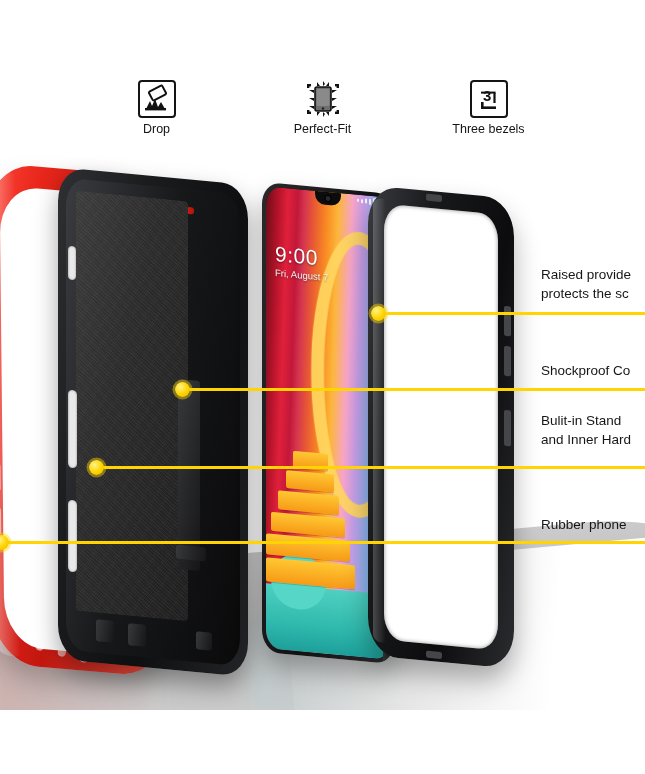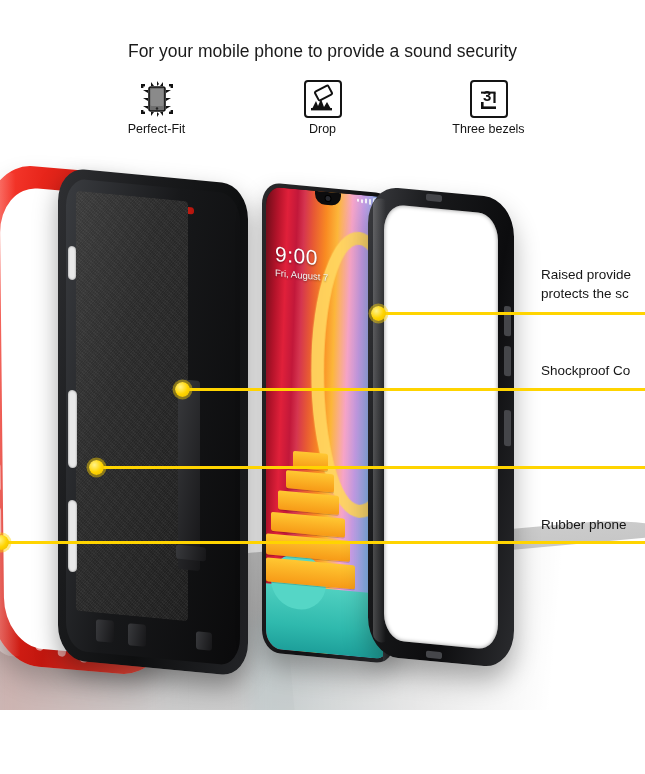--- a/index.html
+++ b/index.html
@@ -434,23 +434,35 @@
     line-height: 19px;
     color: #161616;
     white-space: nowrap;
   }
 </style>
 </head>
 <body>
 
 <div id="page">
 
-  <div class="subhead">For your mobile phone to provide a sound security</div>
 
   <div class="feature-row">
+
+    <div class="feature">
+      <div class="feature-icon">
+        <svg width="30" height="30" viewBox="0 0 30 30" aria-hidden="true">
+          <g fill="#111">
+            <rect x="8" y="4" width="15" height="10" rx="1.5" transform="rotate(-28 15.5 9)" fill="#fff" stroke="#111" stroke-width="2"></rect>
+            <polygon points="4,25 8,17 10,22 13,15 16,23 19,18 23,25"></polygon>
+            <rect x="3" y="24" width="21" height="2.4"></rect>
+          </g>
+        </svg>
+      </div>
+      <div class="feature-label">Drop</div>
+    </div>
 
     <div class="feature">
       <div class="feature-icon no-box">
         <svg width="38" height="38" viewBox="0 0 38 38" aria-hidden="true">
           <rect x="11" y="7" width="16" height="24" rx="2" fill="#6e6e6e" stroke="#111" stroke-width="1.6"></rect>
           <rect x="12.6" y="9" width="12.8" height="17" rx="1" fill="#8a8a8a"></rect>
           <circle cx="19" cy="28.5" r="1.2" fill="#222"></circle>
           <g fill="#111">
             <polygon points="5,10 10,10 10,13"></polygon>
               <polygon points="5,18 10,18 10,21"></polygon>
@@ -474,33 +486,20 @@
               <rect x="32.6" y="30" width="2.4" height="4"></rect>
           </g>
         </svg>
       </div>
       <div class="feature-label">Perfect-Fit</div>
     </div>
 
     <div class="feature">
       <div class="feature-icon">
         <svg width="30" height="30" viewBox="0 0 30 30" aria-hidden="true">
-          <g fill="#111">
-            <rect x="8" y="4" width="15" height="10" rx="1.5" transform="rotate(-28 15.5 9)" fill="#fff" stroke="#111" stroke-width="2"></rect>
-            <polygon points="4,25 8,17 10,22 13,15 16,23 19,18 23,25"></polygon>
-            <rect x="3" y="24" width="21" height="2.4"></rect>
-          </g>
-        </svg>
-      </div>
-      <div class="feature-label">Drop</div>
-    </div>
-
-    <div class="feature">
-      <div class="feature-icon">
-        <svg width="30" height="30" viewBox="0 0 30 30" aria-hidden="true">
           <text x="9" y="17" font-family="Liberation Sans, sans-serif" font-size="15" font-weight="bold" fill="#111">3</text>
           <rect x="7" y="18" width="2.6" height="7" fill="#111"></rect>
           <rect x="7" y="22.4" width="15" height="2.6" fill="#111"></rect>
           <rect x="19.4" y="9" width="2.2" height="10" fill="#111"></rect>
           <rect x="7" y="7.6" width="14.6" height="2" fill="#111"></rect>
         </svg>
       </div>
       <div class="feature-label">Three bezels</div>
     </div>
   </div>
@@ -599,18 +598,22 @@
 
   <div class="callout-label" style="left:541px;top:265px;">
     <div>Raised provide</div>
     <div>protects the sc</div>
   </div>
 
   <div class="callout-label" style="left:541px;top:361px;">
     <div>Shockproof Co</div>
   </div>
 
+  <div class="callout-label" style="left:541px;top:411px;">
+    <div>Bulit-in Stand</div>
+    <div>and Inner Hard</div>
+  </div>
 
   <div class="callout-label" style="left:541px;top:515px;">
     <div>Rubber phone</div>
   </div>
 
 </div>
 
 </body></html>

